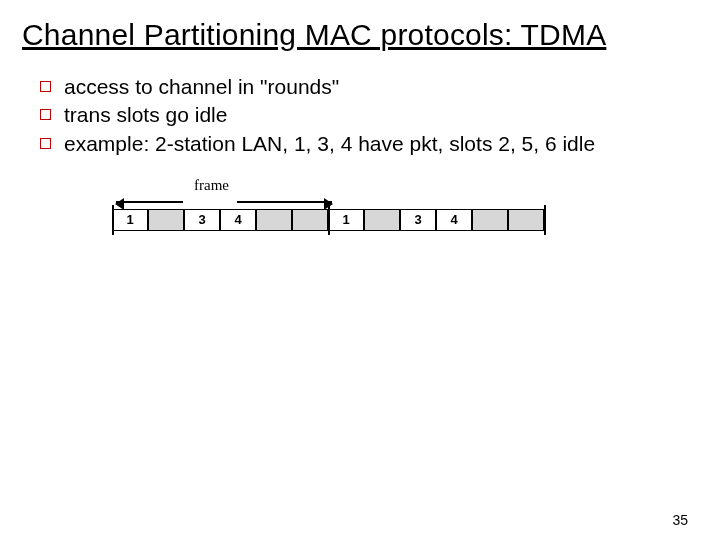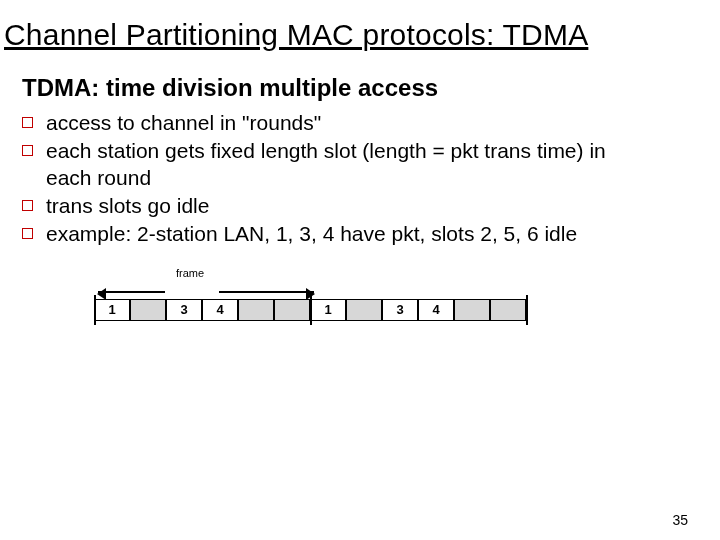--- a/index.html
+++ b/index.html
@@ -9,21 +9,21 @@
     height: 540px;
     background: #ffffff;
     font-family: "Trebuchet MS", "Verdana", sans-serif;
     color: #000;
     position: relative;
   }
   .slide {
     box-sizing: border-box;
     width: 720px;
     height: 540px;
-    padding: 18px 28px 0 4px;
+    padding: 18px 28px 0 22px;
     position: relative;
   }
   .title {
     font-size: 30px;
     font-weight: 400;
     text-decoration: underline;
     margin: 0 0 22px 0;
     letter-spacing: 0.2px;
   }
   .subtitle {
@@ -60,22 +60,22 @@
   }
   .frame-label-row {
     position: relative;
     height: 20px;
     margin-left: 2px;
   }
   .frame-label {
     position: absolute;
     left: 80px;
     top: 0;
-    font-size: 11px;
-    font-family: Liberation Sans, sans-serif;
+    font-size: 15px;
+    font-family: Liberation Serif, serif;
   }
   .frame-arrows {
     position: relative;
     height: 10px;
     margin-left: 2px;
   }
   .frame-line {
     position: absolute;
     top: 4px;
     height: 0;
@@ -134,25 +134,23 @@
     font-family: "Arial", sans-serif;
   }
 </style>
 </head>
 <body>
 
 <div class="slide">
 
   <h1 class="title">Channel Partitioning MAC protocols: TDMA</h1>
 
-  <div class="subtitle">TDMA: time division multiple access</div>
 
   <ul class="bullets">
     <li>access to channel in "rounds"</li>
-    <li>each station gets fixed length slot (length = pkt trans time) in each round</li>
     <li>trans slots go idle</li>
     <li>example: 2-station LAN, 1, 3, 4 have pkt, slots 2, 5, 6 idle</li>
   </ul>
 
   <div class="diagram">
     <div class="frame-label-row">
       <span class="frame-label">frame</span>
     </div>
     <div class="frame-arrows">
       <div id="arrow-left" class="frame-line arrow-left" style="left: 2px; width: 67px;"></div>

